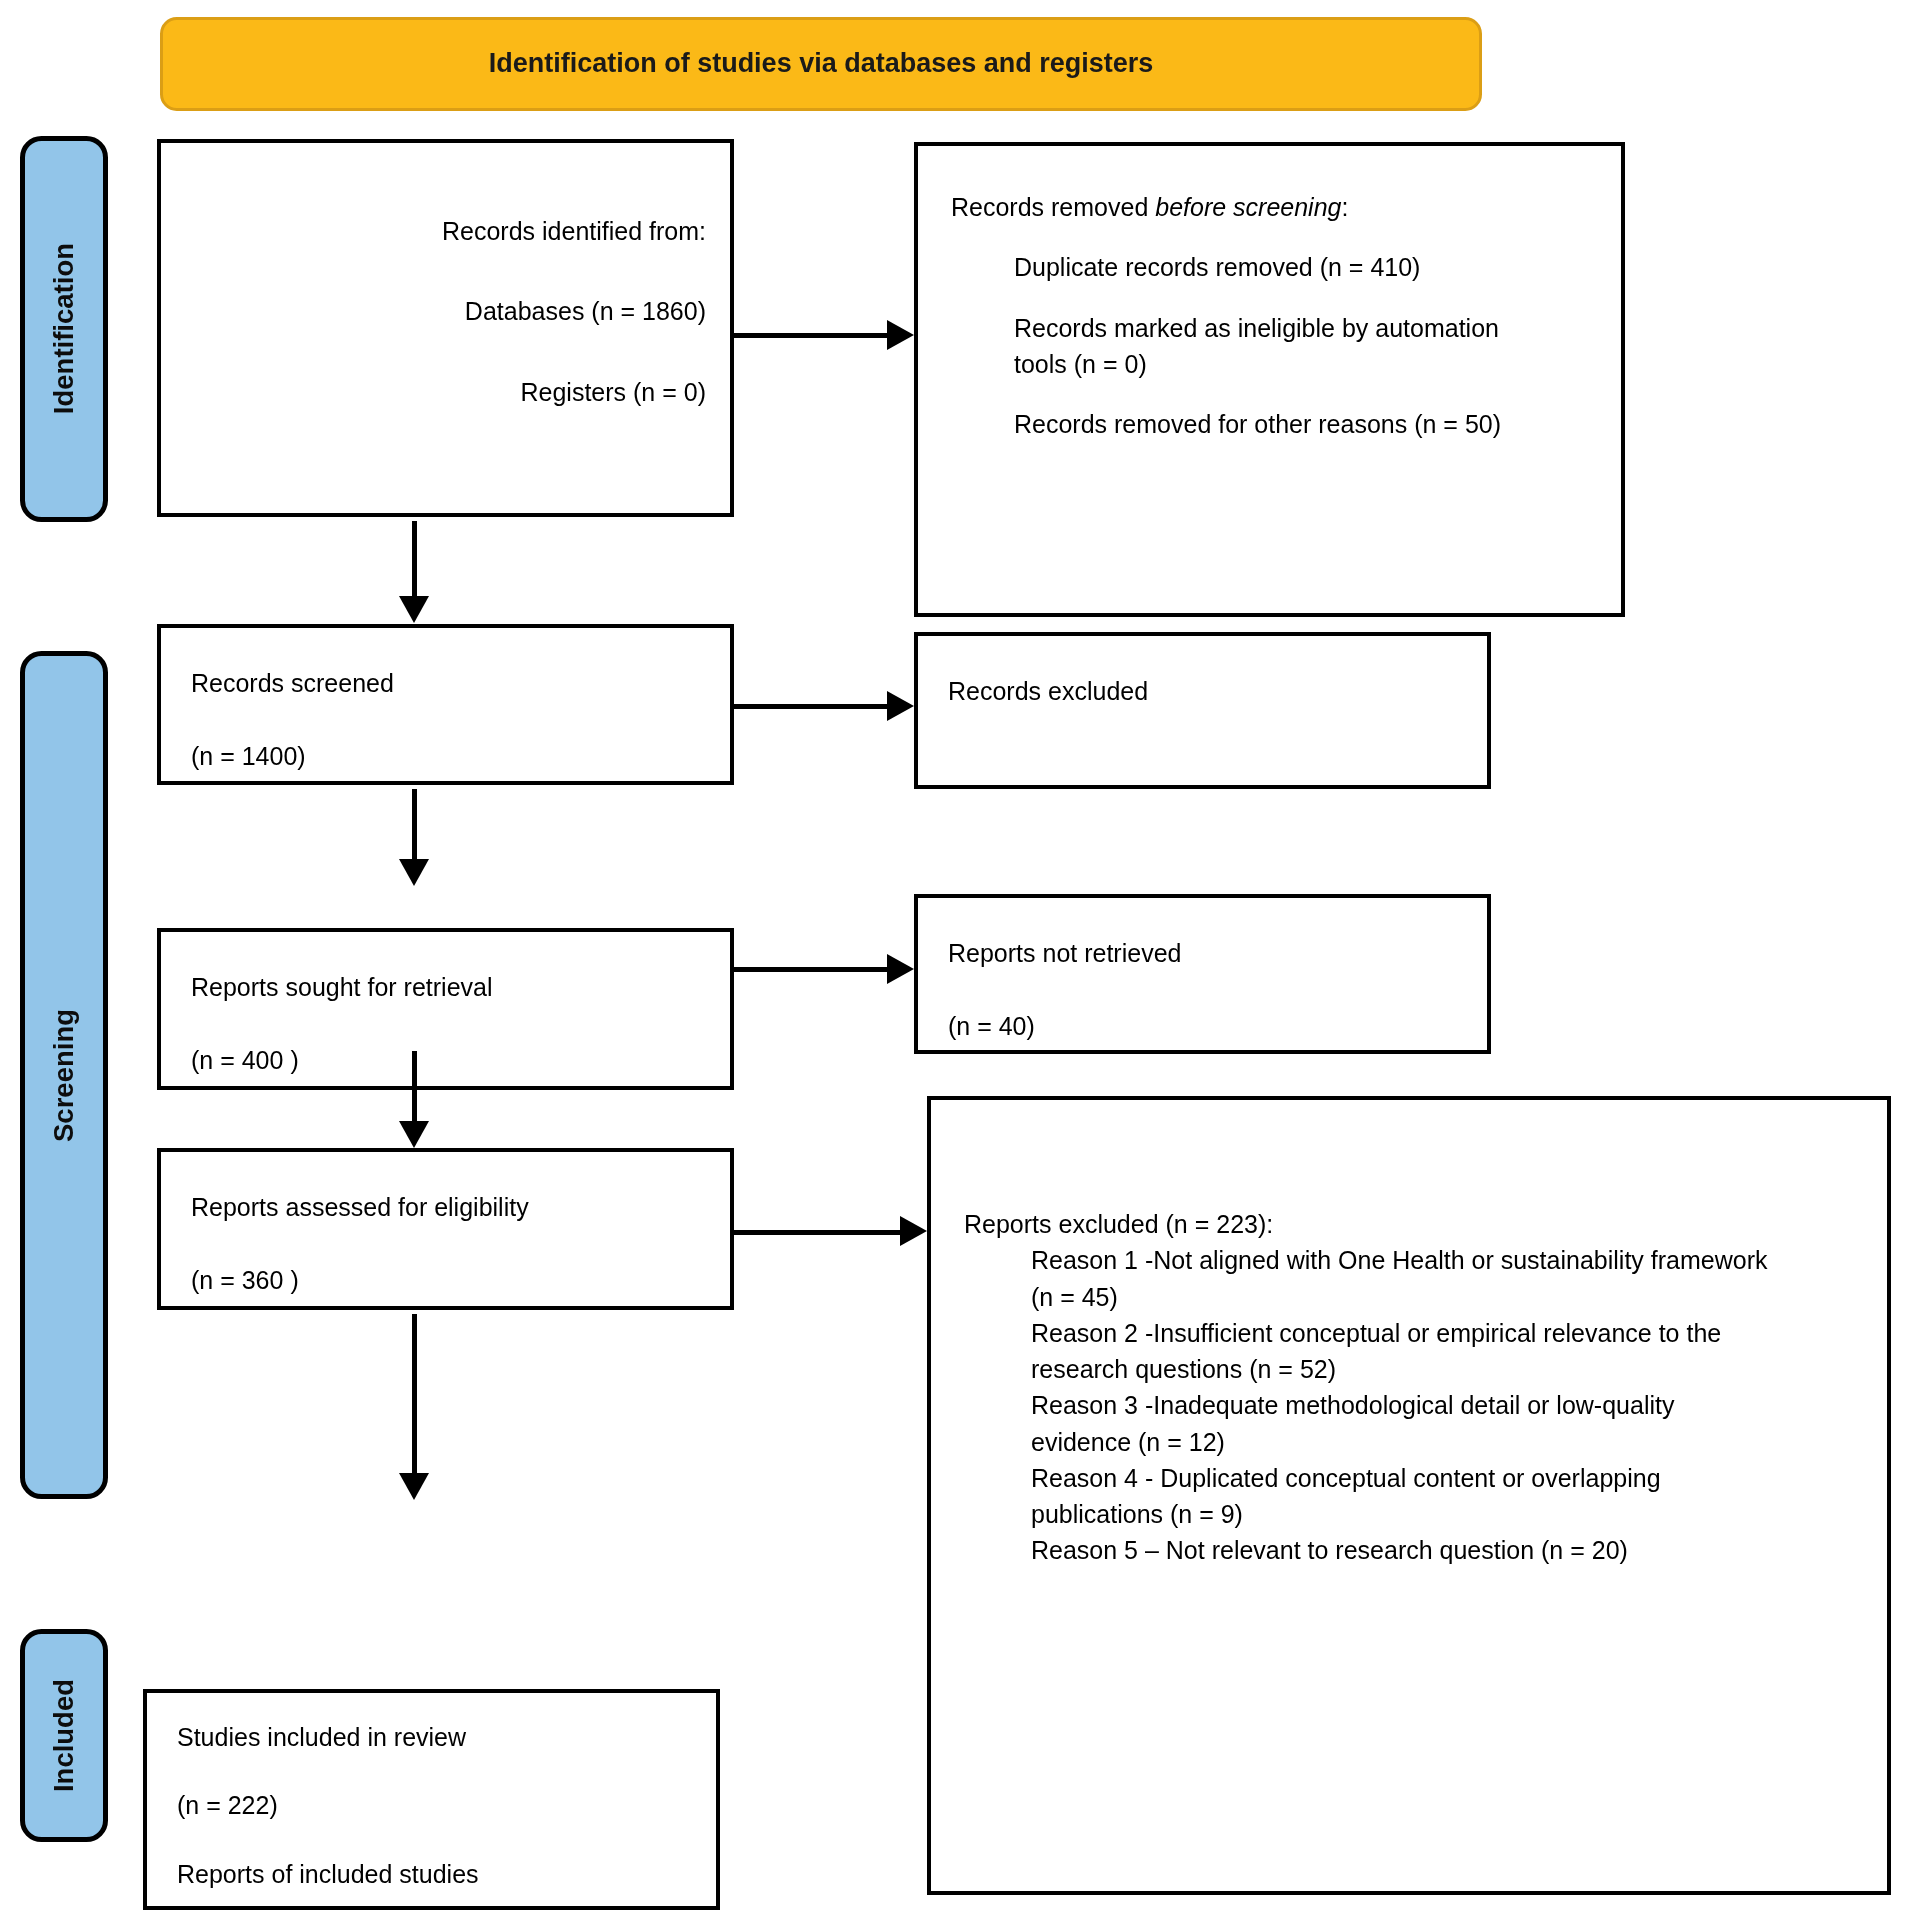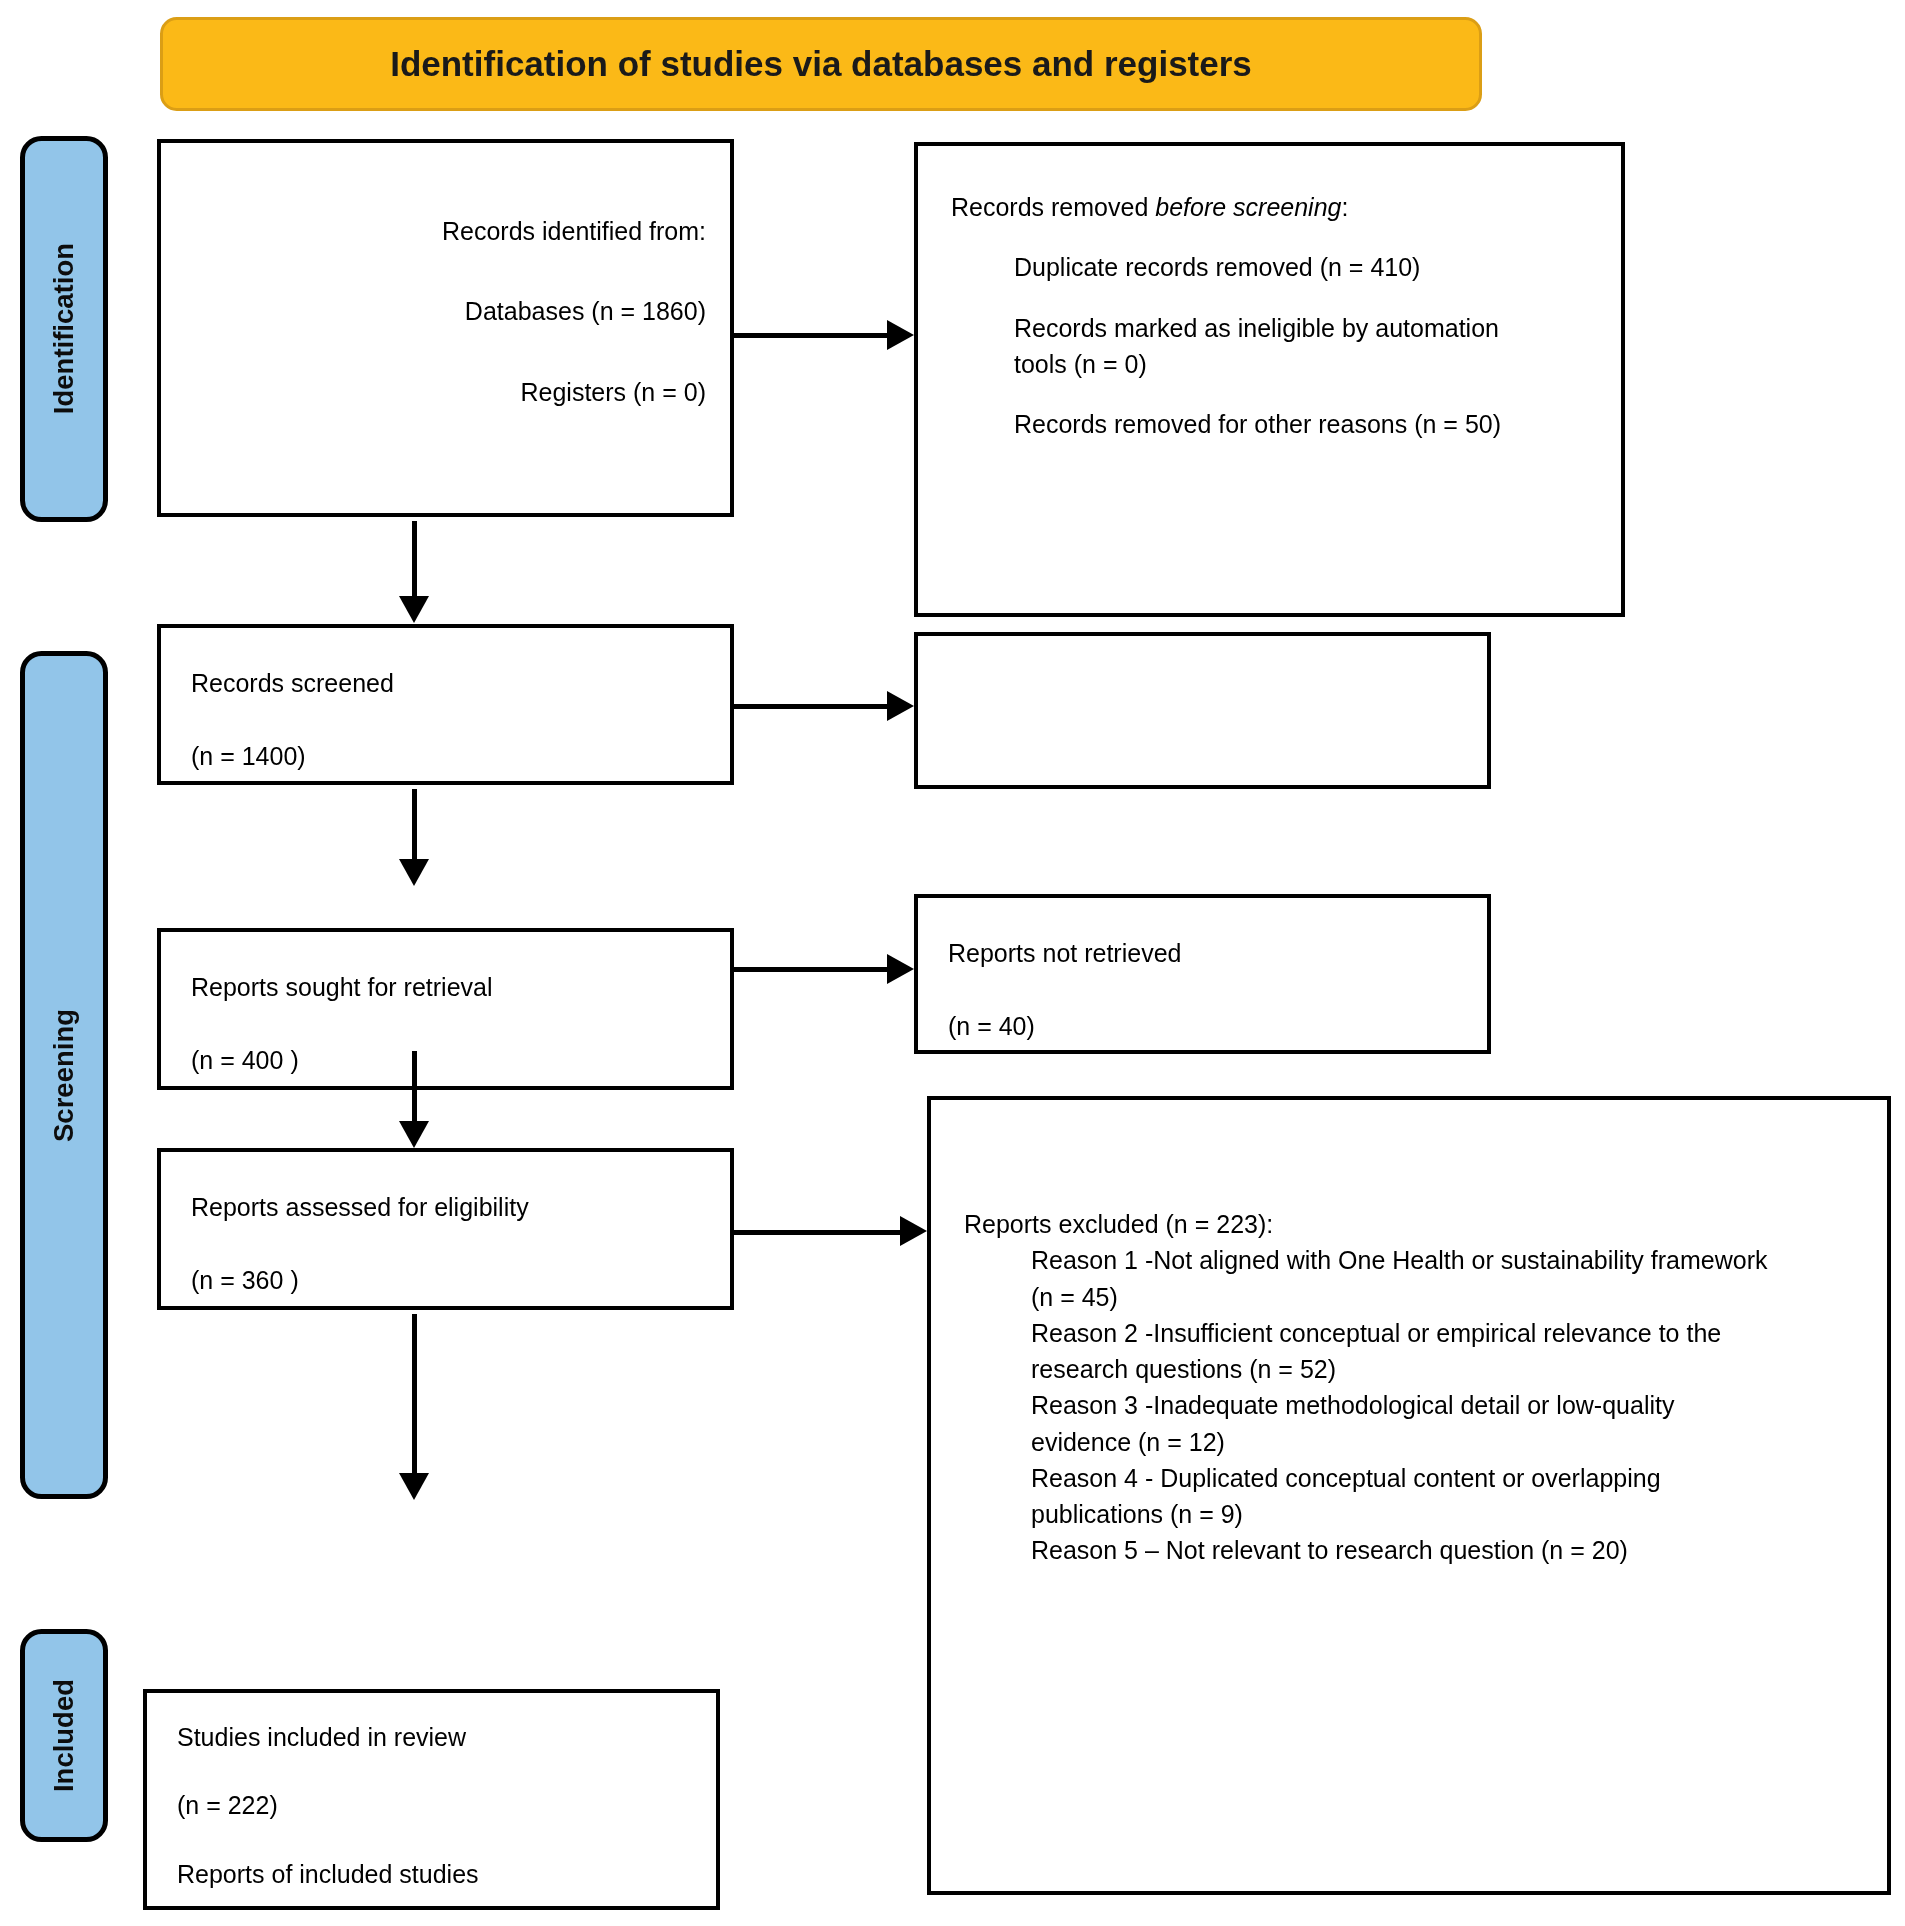--- a/index.html
+++ b/index.html
@@ -12,21 +12,21 @@
     color: #000000;
     overflow: hidden;
   }
   .abs { position: absolute; box-sizing: border-box; }
 
   
   .banner {
     border-radius: 16.7px;
     border: 3.6px solid #DB9E15;
     display: flex; align-items: center; justify-content: center;
-    font-size: 35px; font-weight: bold; color: #1a1a1a;
+    font-size: 27px; font-weight: bold; color: #1a1a1a;
   }
 
   
   .stage {
     border: 5.4px solid #000000;
     border-radius: 21.5px;
     display: flex; align-items: center; justify-content: center;
   }
   .stage-label {
     writing-mode: vertical-rl;
@@ -109,20 +109,21 @@
     <div class="line item">Records marked as ineligible by automation tools (n = 0)</div>
     <div class="line item">Records removed for other reasons (n = 50)</div>
   </div>
 
   <div class="abs fbox box2line" style="left:157px; top:624px; width:577px; height:161px;">
     <div class="line">Records screened</div>
     <div class="line line2">(n = 1400)</div>
   </div>
 
   <div class="abs fbox box2line" style="left:914px; top:632px; width:577px; height:157px;">
+    <div class="line">Records excluded</div>
   </div>
 
   <div class="abs fbox box2line" style="left:157px; top:886px; width:577px; height:162px;margin-top:42px;">
     <div class="line">Reports sought for retrieval</div>
     <div class="line line2">(n = 400 )</div>
   </div>
 
   <div class="abs fbox box2line" style="left:914px; top:894px; width:577px; height:160px;">
     <div class="line">Reports not retrieved</div>
     <div class="line line2">(n = 40)</div>

